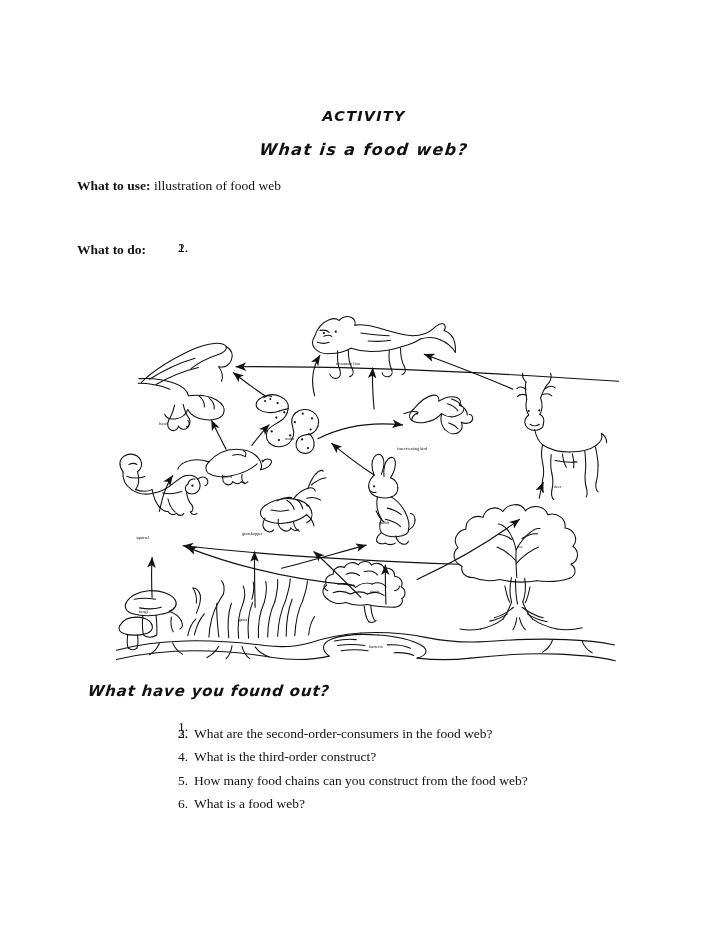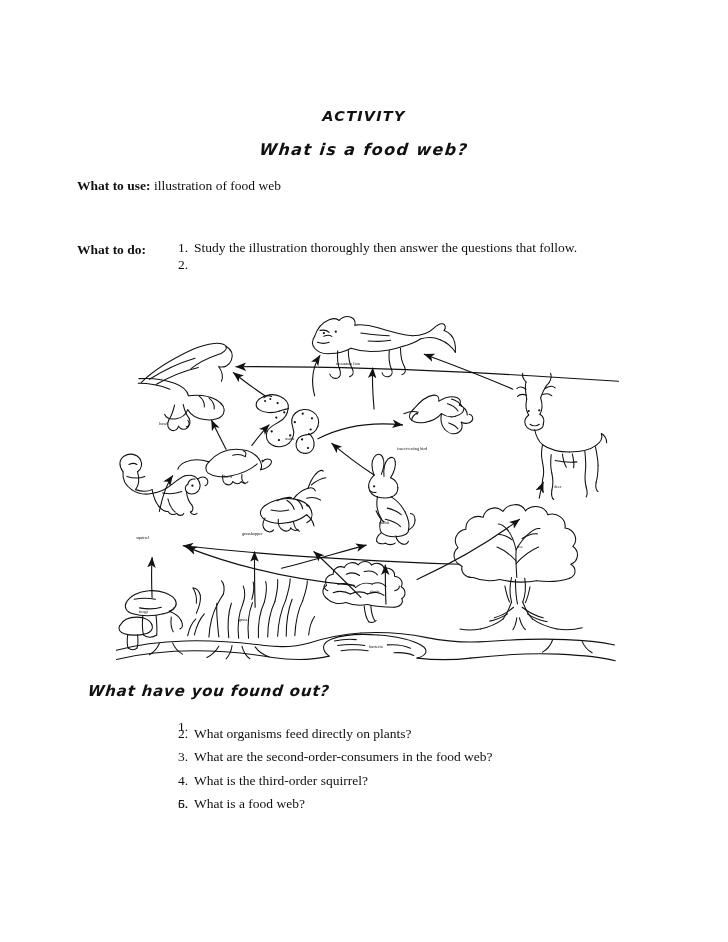--- a/index.html
+++ b/index.html
@@ -131,21 +131,20 @@
     <span class="val">illustration of food web</span>
   </div>
 
   <div class="label-row" id="what-to-do">
     <span class="lbl">What to do:</span>
   </div>
 
   <div class="num-list" id="todo-list">
     <div class="li">
       <span class="num">1.</span>
-      <span>Study the illustration thoroughly then answer the questions that follow.</span>
     </div>
     <div class="li">
       <span class="num">2.</span>
     </div>
   </div>
 
   <div id="food-web-figure">
     <svg viewBox="0 0 1545 1120" width="670" height="370" xmlns="http://www.w3.org/2000/svg">
       <defs>
         <marker id="ah" markerWidth="11" markerHeight="11" refX="9" refY="4.2" orient="auto" markerUnits="strokeWidth">
@@ -584,32 +583,32 @@
   </div>
 
   <div class="found-out">What have you found out?</div>
 
   <div class="num-list" id="question-list">
     <div class="li">
       <span class="num">1.</span>
     </div>
     <div class="li">
       <span class="num">2.</span>
-      <span>What organisms feed directly on plants?</span>
     </div>
     <div class="li">
       <span class="num">3.</span>
       <span>What are the second-order-consumers in the food web?</span>
     </div>
     <div class="li">
       <span class="num">4.</span>
-      <span>What is the third-order squirrel?</span>
+      <span>What is the third-order construct?</span>
     </div>
     <div class="li">
       <span class="num">5.</span>
+      <span>How many food chains can you construct from the food web?</span>
     </div>
     <div class="li">
       <span class="num">6.</span>
       <span>What is a food web?</span>
     </div>
   </div>
 
 </div>
 
 </body></html>

